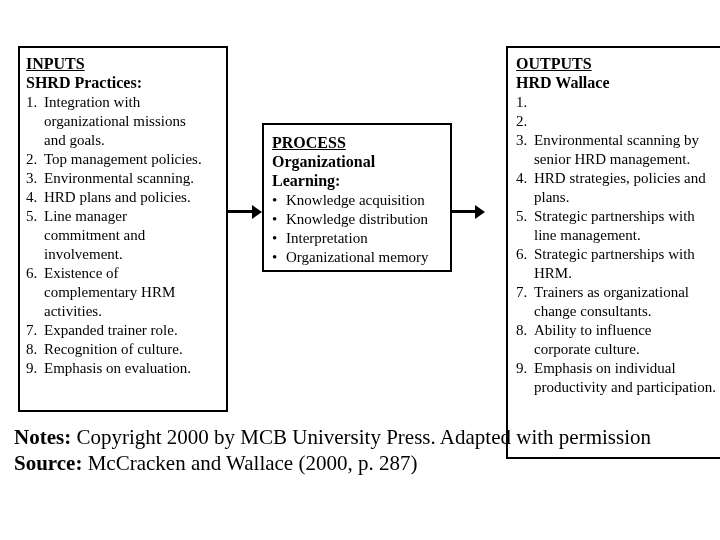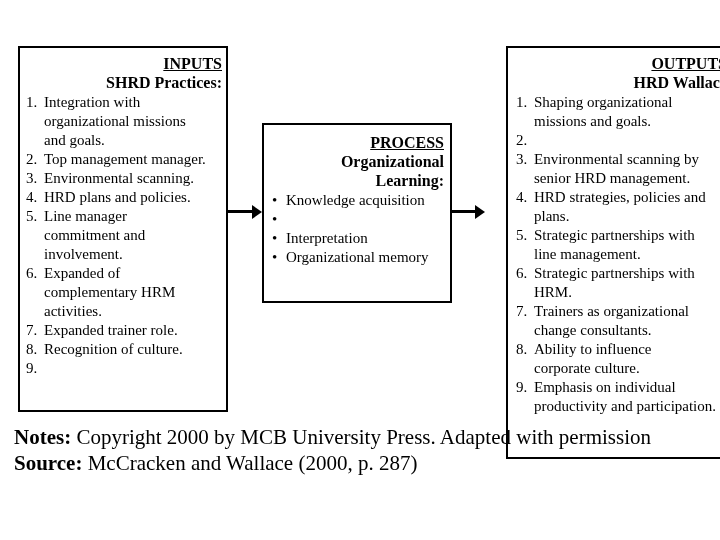--- a/index.html
+++ b/index.html
@@ -11,31 +11,31 @@
     height: 540px;
     background: #ffffff;
     overflow: hidden;
   }
   .box {
     position: absolute;
     border: 2px solid #000;
     background: #fff;
   }
   .box-inputs  { left: 18px;  top: 46px;  width: 210px; height: 366px; padding: 6px 4px 0 6px; }
-  .box-process { left: 262px; top: 123px; width: 190px; height: 180px; padding: 8px 6px 0 8px; }
+  .box-process { left: 262px; top: 123px; width: 190px; height: 149px; padding: 8px 6px 0 8px; }
   .box-outputs { left: 506px; top: 46px;  width: 225px; height: 413px; padding: 6px 2px 0 8px; }
   .box-title {
-    text-align: right;
+    text-align: left;
     font-weight: bold;
     font-size: 16px;
     line-height: 19px;
     text-decoration: underline;
   }
   .box-subtitle {
-    text-align: right;
+    text-align: left;
     font-weight: bold;
     font-size: 16px;
     line-height: 19px;
     white-space: pre-line;
   }
   .list { margin-top: 1px; }
   .li {
     display: flex;
     font-size: 15px;
     line-height: 19px;
@@ -83,87 +83,87 @@
     <div class="box-subtitle">SHRD Practices:</div>
     <div class="list numbered">
         <div class="li">
           <span class="num">1.</span>
           <span class="txt">Integration with
 organizational missions
 and goals.</span>
         </div>
         <div class="li">
           <span class="num">2.</span>
-          <span class="txt">Top management manager.</span>
+          <span class="txt">Top management policies.</span>
         </div>
         <div class="li">
           <span class="num">3.</span>
           <span class="txt">Environmental scanning.</span>
         </div>
         <div class="li">
           <span class="num">4.</span>
           <span class="txt">HRD plans and policies.</span>
         </div>
         <div class="li">
           <span class="num">5.</span>
           <span class="txt">Line manager
 commitment and
 involvement.</span>
         </div>
         <div class="li">
           <span class="num">6.</span>
-          <span class="txt">Expanded of
+          <span class="txt">Existence of
 complementary HRM
 activities.</span>
         </div>
         <div class="li">
           <span class="num">7.</span>
           <span class="txt">Expanded trainer role.</span>
         </div>
         <div class="li">
           <span class="num">8.</span>
           <span class="txt">Recognition of culture.</span>
         </div>
         <div class="li">
           <span class="num">9.</span>
+          <span class="txt">Emphasis on evaluation.</span>
         </div>
       </div>
   </div>
 
   <div class="box box-process">
     <div class="box-title">PROCESS</div>
     <div class="box-subtitle">Organizational
 Learning:</div>
     <div class="list bullets">
         <div class="li">
           <span class="num">•</span>
           <span class="txt">Knowledge acquisition</span>
         </div>
         <div class="li">
           <span class="num">•</span>
+          <span class="txt">Knowledge distribution</span>
         </div>
         <div class="li">
           <span class="num">•</span>
           <span class="txt">Interpretation</span>
         </div>
         <div class="li">
           <span class="num">•</span>
           <span class="txt">Organizational memory</span>
         </div>
       </div>
   </div>
 
   <div class="box box-outputs">
     <div class="box-title">OUTPUTS</div>
     <div class="box-subtitle">HRD Wallace</div>
     <div class="list numbered">
         <div class="li">
           <span class="num">1.</span>
-          <span class="txt">Shaping organizational
-missions and goals.</span>
         </div>
         <div class="li">
           <span class="num">2.</span>
         </div>
         <div class="li">
           <span class="num">3.</span>
           <span class="txt">Environmental scanning by
 senior HRD management.</span>
         </div>
         <div class="li">

